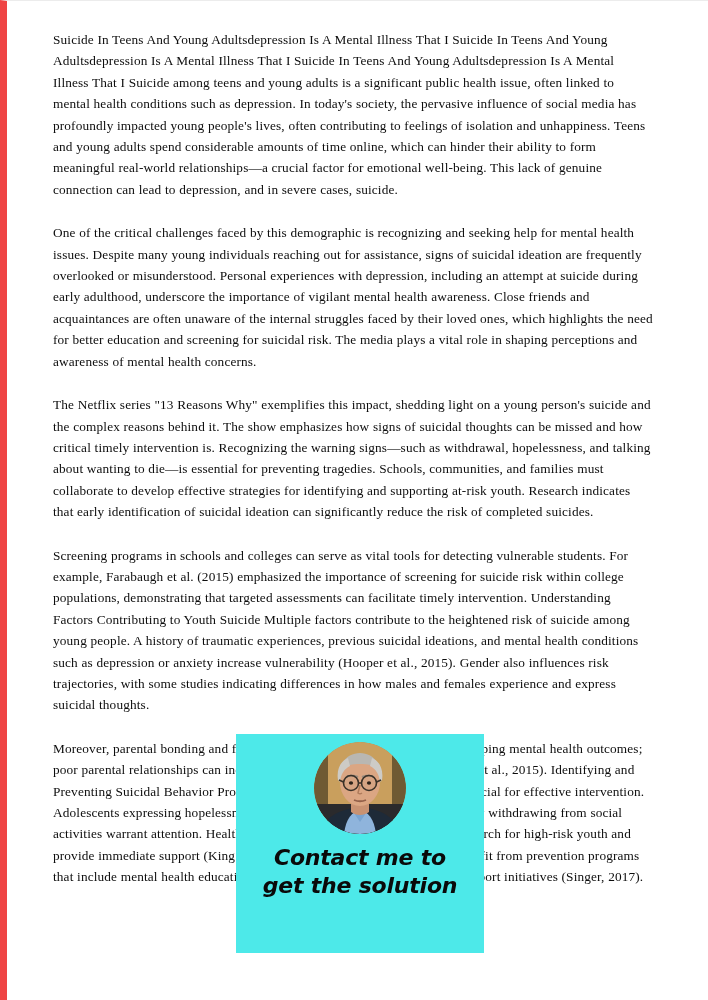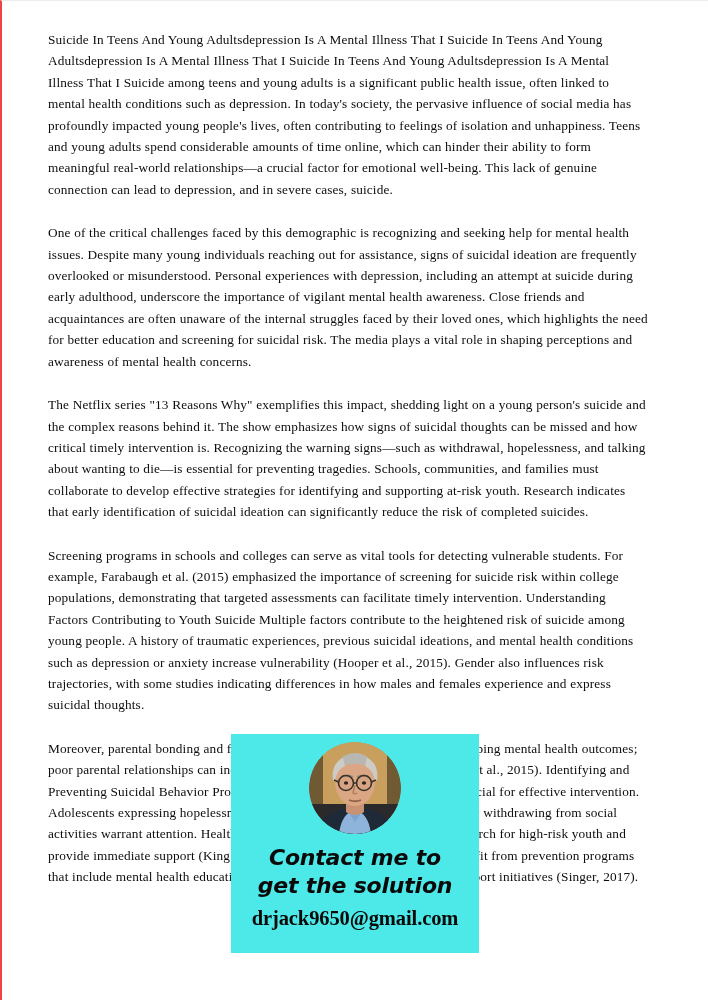--- a/index.html
+++ b/index.html
@@ -11,21 +11,21 @@
   body {
     font-family: "Liberation Serif", "DejaVu Serif", serif;
   }
   #page {
     position: relative;
     width: 708px;
     height: 1000px;
     background: #ffffff;
     overflow: hidden;
     box-sizing: border-box;
-    border-left: 2px solid #ef4444;
+    border-left: 7px solid #ef4444;
     border-top: 1px solid #ececec;
   }
   #doc-body {
     position: absolute;
     left: 46px;
     top: 28px;
     width: 600px;
   }
   .para {
     margin: 0 0 22px 0;
@@ -146,17 +146,16 @@
           <path d="M40 58 q6 2.5 12 0" stroke="#93604a" stroke-width="1.8" fill="none"></path>
         </g>
       </svg>
     </div>
 
     <div id="promo-headline">
       <span class="l1">Contact me to</span>
       <span class="l2">get the solution</span>
     </div>
 
-    <div id="promo-email">drjack9650@gmail.com</div>
 
   </div>
 
 </div>
 
 </body></html>

